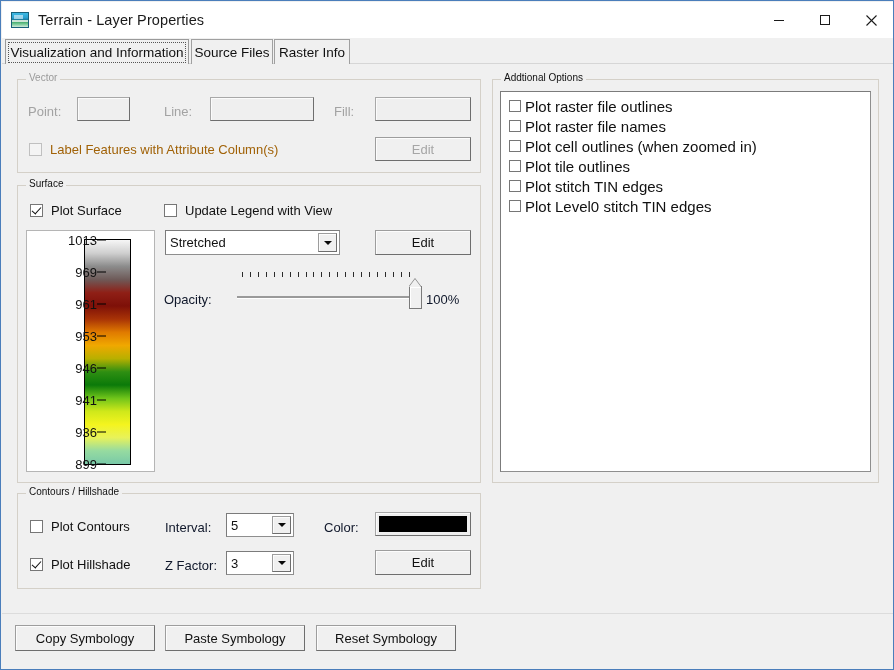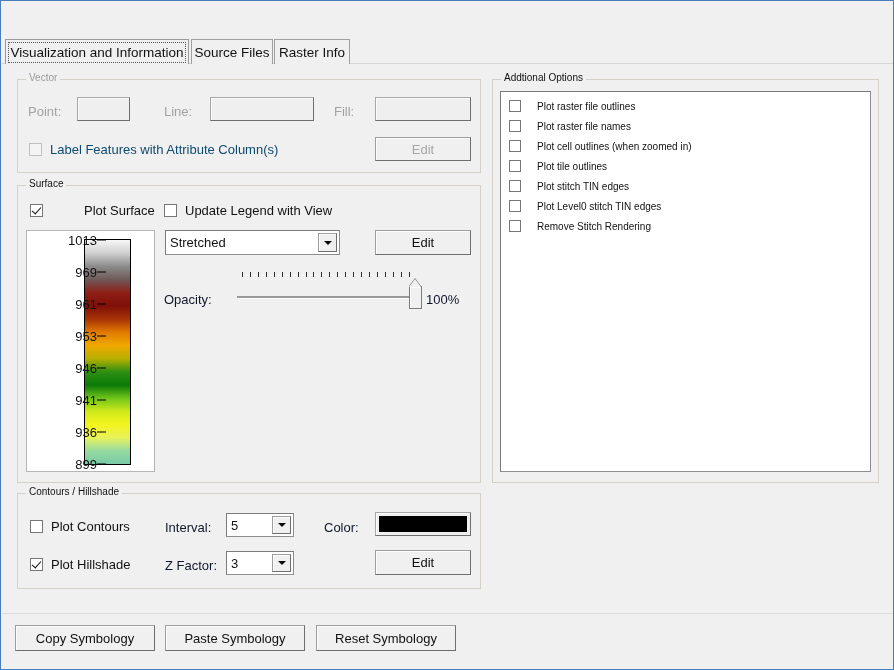--- a/index.html
+++ b/index.html
@@ -196,21 +196,21 @@
     width: 4px; height: 8px;
     border: solid #0f0f0f;
     border-width: 0 1.6px 1.6px 0;
     transform: rotate(42deg);
   }
   .cb-label {
     margin-left: 8px;
     font-size: 13px;
     color: #111;
   }
-  .cb.disabled .cb-label { color: #0c4a6e; }
+  .cb.disabled .cb-label { color: #a16207; }
 
   
   .combo {
     position: absolute;
     box-sizing: border-box;
     background: #ffffff;
     border: 1px solid #8e8e8e;
     border-top-color: #7b7b7b;
     border-left-color: #7b7b7b;
     display: flex;
@@ -332,40 +332,63 @@
     padding-top: 4px;
   }
   .listbox .opt {
     display: flex;
     align-items: center;
     height: 20px;
     padding-left: 8px;
   }
   .listbox .opt .cb-box { width: 12px; height: 12px; }
   .listbox .opt .opt-label {
-    margin-left: 16px;
-    font-size: 10px;
+    margin-left: 4px;
+    font-size: 15px;
     color: #111;
     white-space: nowrap;
   }
 
   
   .footer-sep {
     position: absolute;
     left: 1px;
     width: 892px;
     height: 1px;
     background: #dcdcdc;
   }
 </style>
 </head>
 <body>
 
 <div id="app">
 
+  <div class="titlebar">
+    <div class="title-icon"></div>
+    <div class="title-text">Terrain - Layer Properties</div>
+
+    <div class="win-buttons">
+      <div class="win-btn">
+        <svg width="12" height="12" viewBox="0 0 12 12">
+            <line x1="1" y1="6.5" x2="11" y2="6.5" stroke="#1a1a1a" stroke-width="1"></line>
+          </svg>
+      </div>
+      <div class="win-btn">
+        <svg width="12" height="12" viewBox="0 0 12 12">
+            <rect x="1.5" y="1.5" width="9" height="9" fill="none" stroke="#1a1a1a" stroke-width="1"></rect>
+          </svg>
+      </div>
+      <div class="win-btn">
+        <svg width="13" height="13" viewBox="0 0 13 13">
+            <line x1="1.5" y1="1.5" x2="11.5" y2="11.5" stroke="#1a1a1a" stroke-width="1.1"></line>
+            <line x1="11.5" y1="1.5" x2="1.5" y2="11.5" stroke="#1a1a1a" stroke-width="1.1"></line>
+          </svg>
+      </div>
+    </div>
+  </div>
 
   <div class="tabstrip">
     <div class="tabline"></div>
     <div class="tab selected" style="left:3px; width:184px;">
       <span>Visualization and Information</span>
       <span class="focus-rect"></span>
     </div>
     <div class="tab" style="left:189px; width:82px;">
       <span>Source Files</span>
     </div>
@@ -398,21 +421,21 @@
     </div>
 
     <div class="btn dim" style="left:357px; top:57px; width:96px; height:24px;">
       <span>Edit</span>
     </div>
   </div>
 
   <div class="group" style="left:16px; top:184px; width:464px; height:298px;padding-left:24px;">
     <div class="group-title">Surface</div>
 
-    <div class="cb" style="left:12px; top:17px;gap:33px;">
+    <div class="cb" style="left:12px; top:17px;">
       <span class="cb-box checked"></span>
       <span class="cb-label">Plot Surface</span>
     </div>
 
     <div class="cb" style="left:146px; top:17px;">
       <span class="cb-box"></span>
       <span class="cb-label">Update Legend with View</span>
     </div>
 
     <div class="legend-panel" style="left:8px; top:44px; width:129px; height:242px;">
@@ -498,24 +521,20 @@
           <span class="opt-label">Plot tile outlines</span>
         </div>
         <div class="opt">
           <span class="cb-box"></span>
           <span class="opt-label">Plot stitch TIN edges</span>
         </div>
         <div class="opt">
           <span class="cb-box"></span>
           <span class="opt-label">Plot Level0 stitch TIN edges</span>
         </div>
-        <div class="opt">
-          <span class="cb-box"></span>
-          <span class="opt-label">Remove Stitch Rendering</span>
-        </div>
       </div>
   </div>
 
   <div class="group" style="left:16px; top:492px; width:464px; height:96px;">
     <div class="group-title">Contours / Hillshade</div>
 
     <div class="cb" style="left:12px; top:25px;">
       <span class="cb-box"></span>
       <span class="cb-label">Plot Contours</span>
     </div>

